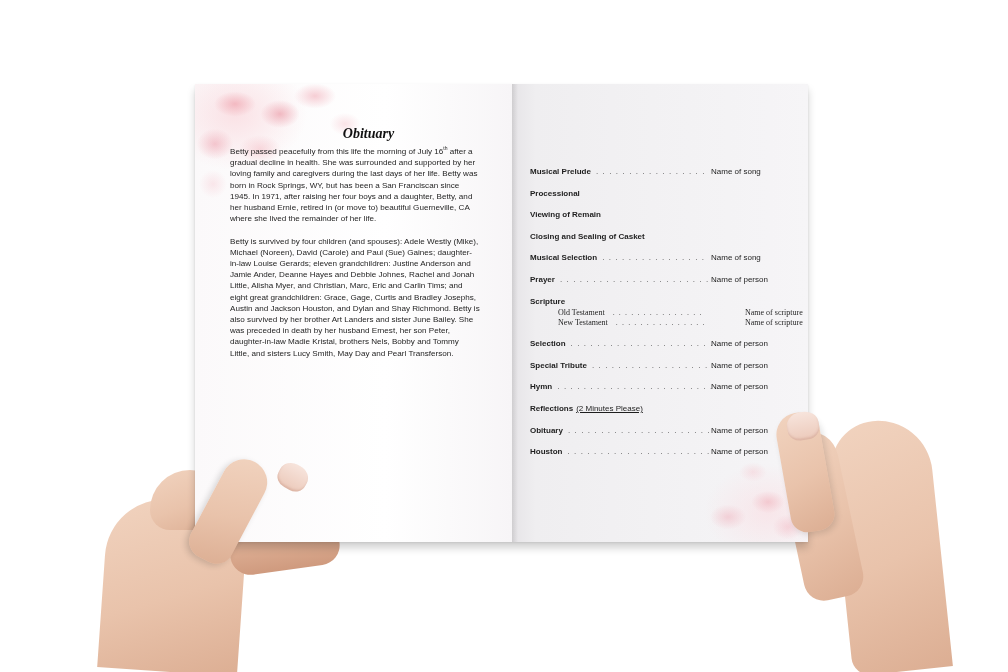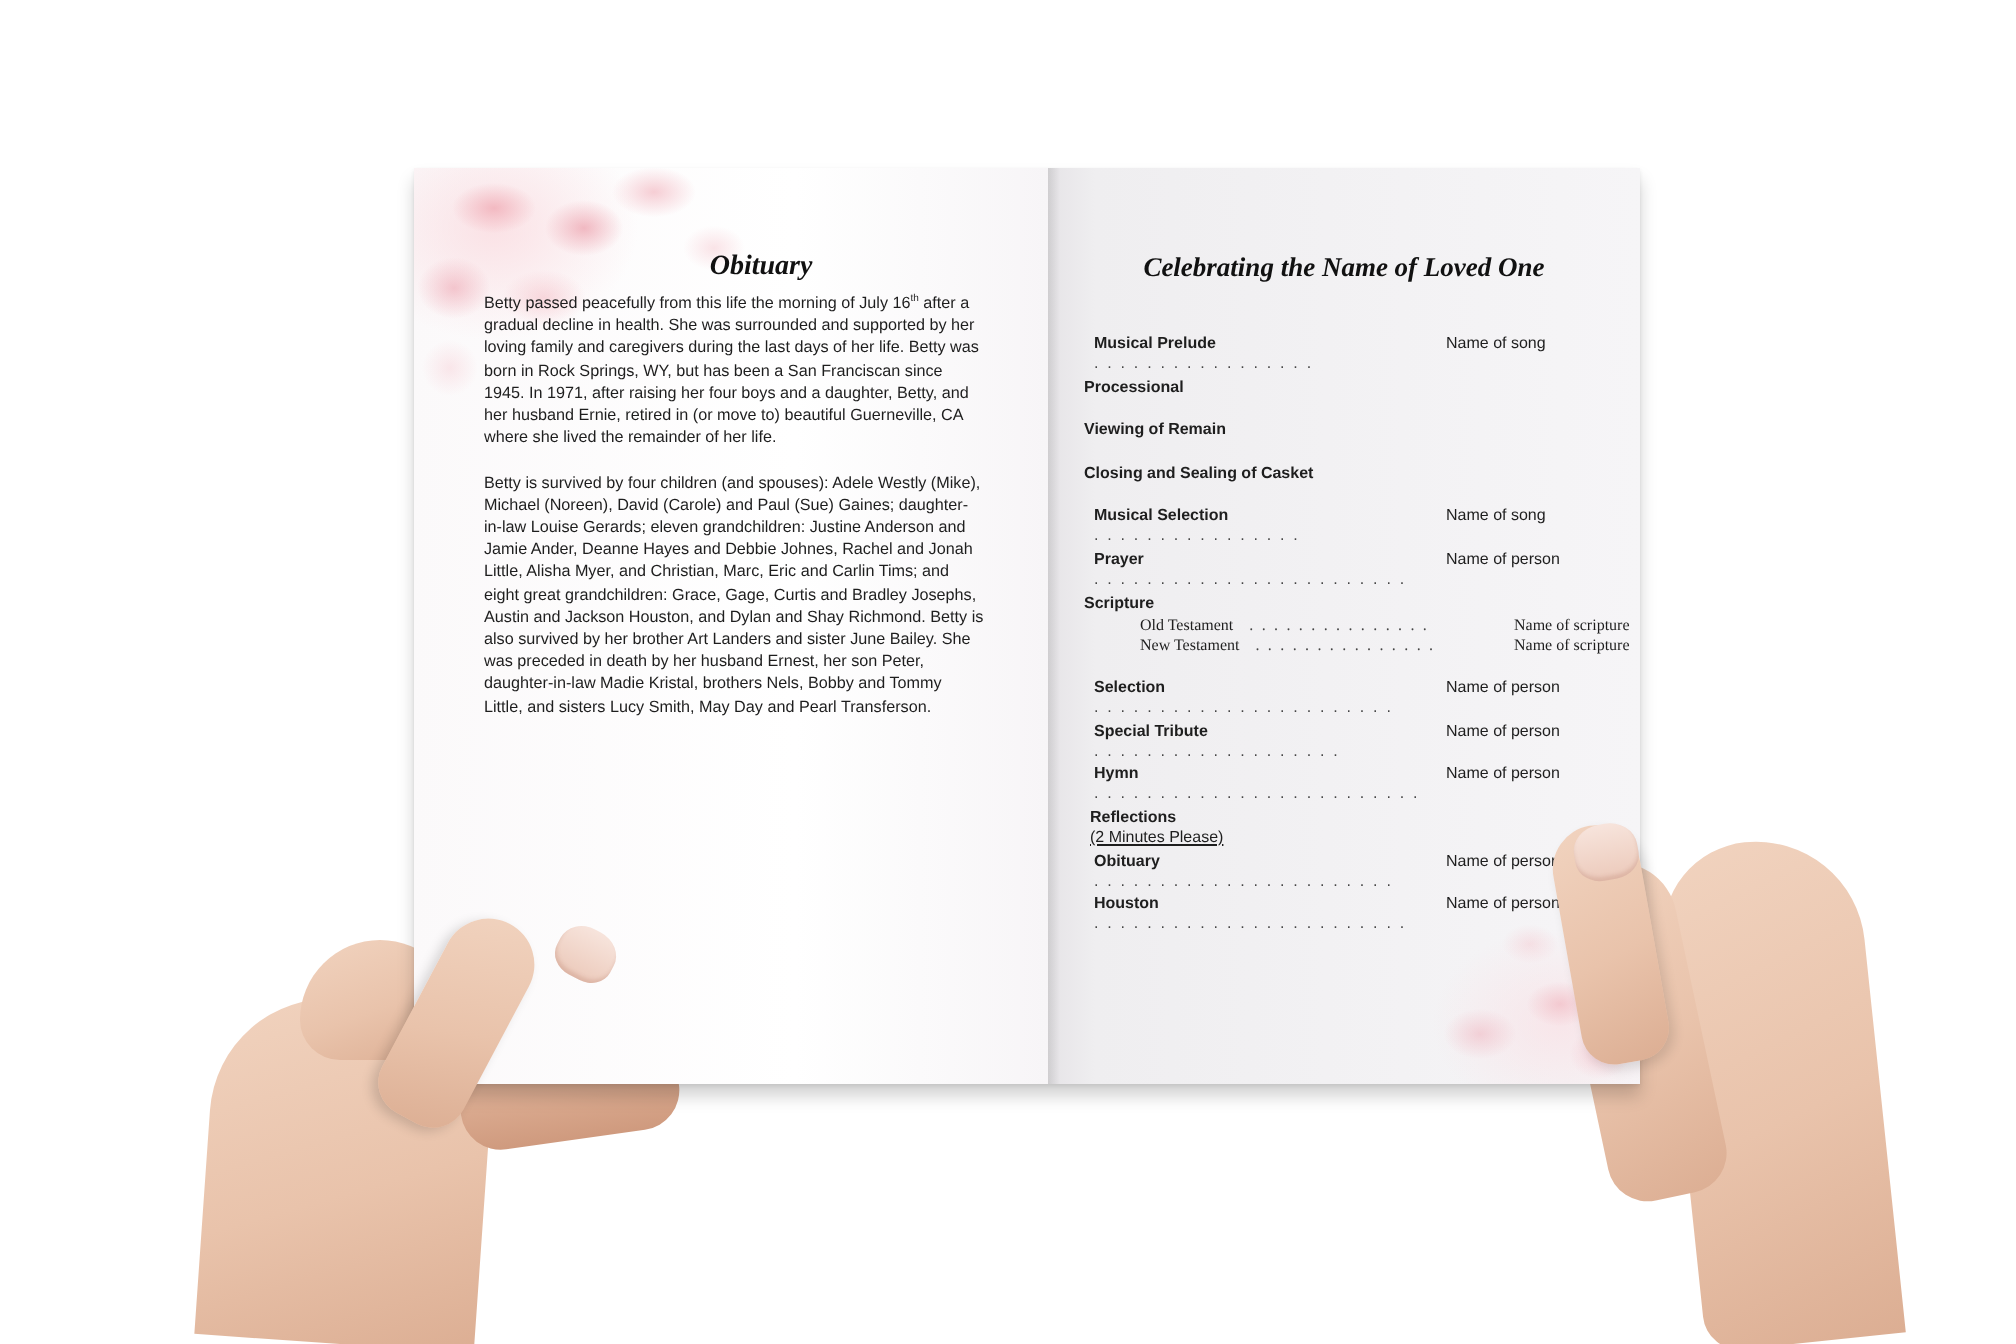--- a/index.html
+++ b/index.html
@@ -5,21 +5,21 @@
   html, body { margin: 0; padding: 0; }
   body {
     width: 1008px; height: 672px; position: relative; overflow: hidden;
     background: #ffffff;
     font-family: "Liberation Sans", sans-serif;
   }
   .stage { position: absolute; inset: 0; }
 
   
   .brochure {
-    position: absolute; left: 207px; top: 84px; width: 613px; height: 458px;
+    position: absolute; left: 195px; top: 84px; width: 613px; height: 458px;
     box-shadow: 0 6px 8px rgba(0,0,0,0.18), 0 1px 2px rgba(0,0,0,0.08);
   }
   .page { position: absolute; top: 0; height: 100%; overflow: hidden; }
   .page-left {
     left: 0; width: 317px;
     background: linear-gradient(90deg, #fbf9fa 0%, #ffffff 60%, #f7f5f7 100%);
   }
   .page-right {
     left: 317px; width: 296px;
     background: linear-gradient(90deg, #e6e4e7 0%, #efeef0 8%, #f3f2f4 60%, #f6f5f7 100%);
@@ -80,21 +80,21 @@
     display: flex; align-items: baseline; height: 10px; line-height: 10px;
     margin-bottom: 11.6px; white-space: nowrap;
   }
   .prog-item .lbl { font-weight: bold; }
   .prog-item .note { font-weight: normal; }
   .prog-item .dots {
     flex: 0 0 auto; color: #444; letter-spacing: 1.1px; margin: 0 3px 0 5px;
     overflow: hidden;
   }
   .prog-item .val { position: absolute; left: 167px; margin-left: 14px; }
-  .prog-item { position: relative; flex-direction: column; }
+  .prog-item { position: relative; }
   .prog-sub {
     position: relative; height: 10px; line-height: 10px; padding-left: 28px;
     white-space: nowrap;
     font-family: Liberation Serif, serif;
   }
   .prog-sub .dots { color: #444; letter-spacing: 1.1px; margin-left: 6px; }
   .prog-sub .val { position: absolute; left: 167px; padding-left: 48px; }
   .scripture-block { margin-bottom: 11.6px; }
   .scripture-block .prog-item { margin-bottom: 1px; text-align: center; }
 
@@ -131,21 +131,20 @@
       <div class="floral-tl"></div>
       <h2 class="obit-title">Obituary</h2>
       <div class="obit-body">
         <p><span>Betty passed peacefully from this life the morning of July 16</span><sup>th</sup><span> after a gradual decline in health.  She was surrounded and supported by her loving family and caregivers during the last days of her life.  Betty was born in Rock Springs, WY, but has been a San Franciscan since 1945.  In 1971, after raising her four boys and a daughter, Betty, and her husband Ernie, retired in (or move to) beautiful Guerneville, CA where she lived the remainder of her life.</span></p>
         <p>Betty is survived by four children (and spouses): Adele Westly (Mike), Michael (Noreen), David (Carole) and Paul (Sue) Gaines;  daughter-in-law Louise Gerards;  eleven grandchildren: Justine Anderson and Jamie Ander, Deanne Hayes and Debbie Johnes, Rachel and Jonah Little, Alisha Myer, and Christian, Marc, Eric and Carlin Tims;  and eight great grandchildren: Grace, Gage, Curtis and Bradley Josephs, Austin and Jackson Houston, and Dylan and Shay Richmond. Betty is also survived by her brother Art Landers and sister June Bailey.  She was preceded in death by her husband Ernest, her son Peter, daughter-in-law Madie Kristal, brothers Nels, Bobby and Tommy Little, and sisters Lucy Smith, May Day and Pearl Transferson.</p>
       </div>
     </div>
 
     <div class="page page-right">
       <div class="floral-br"></div>
-      <h2 class="prog-title">Celebrating the Name of Loved One</h2>
       <div class="prog-list">
 
         <div class="prog-item">
           <span class="lbl">Musical Prelude</span>
           <span class="dots">. . . . . . . . .  . . . . . . . .</span>
           <span class="val">Name of song</span>
         </div>
         <div class="prog-item">
           <span class="lbl">Processional</span>
         </div>

